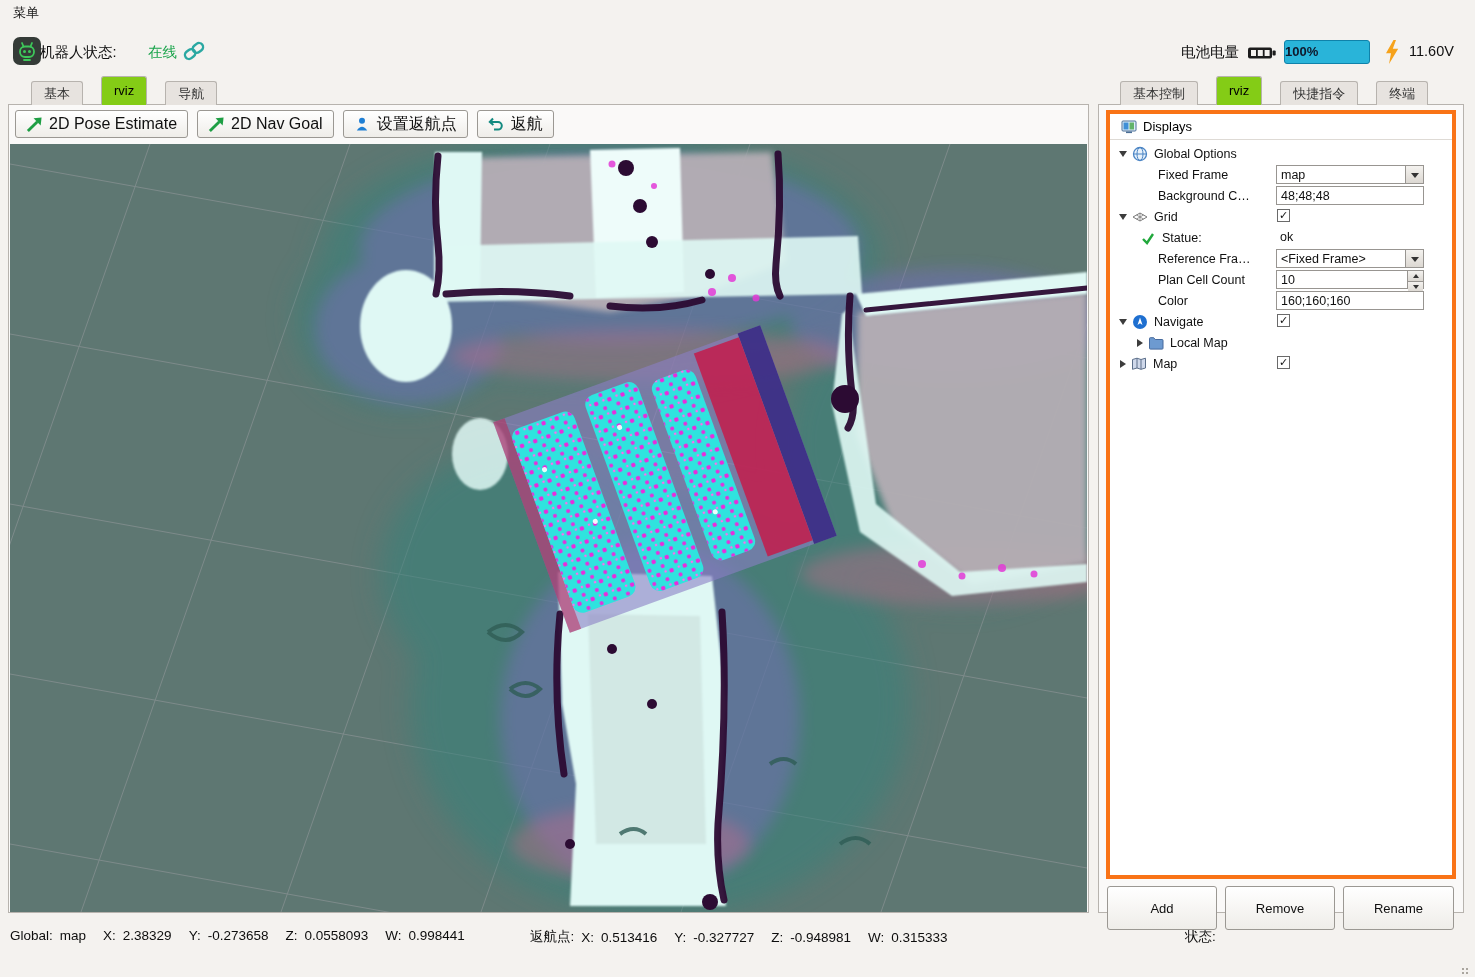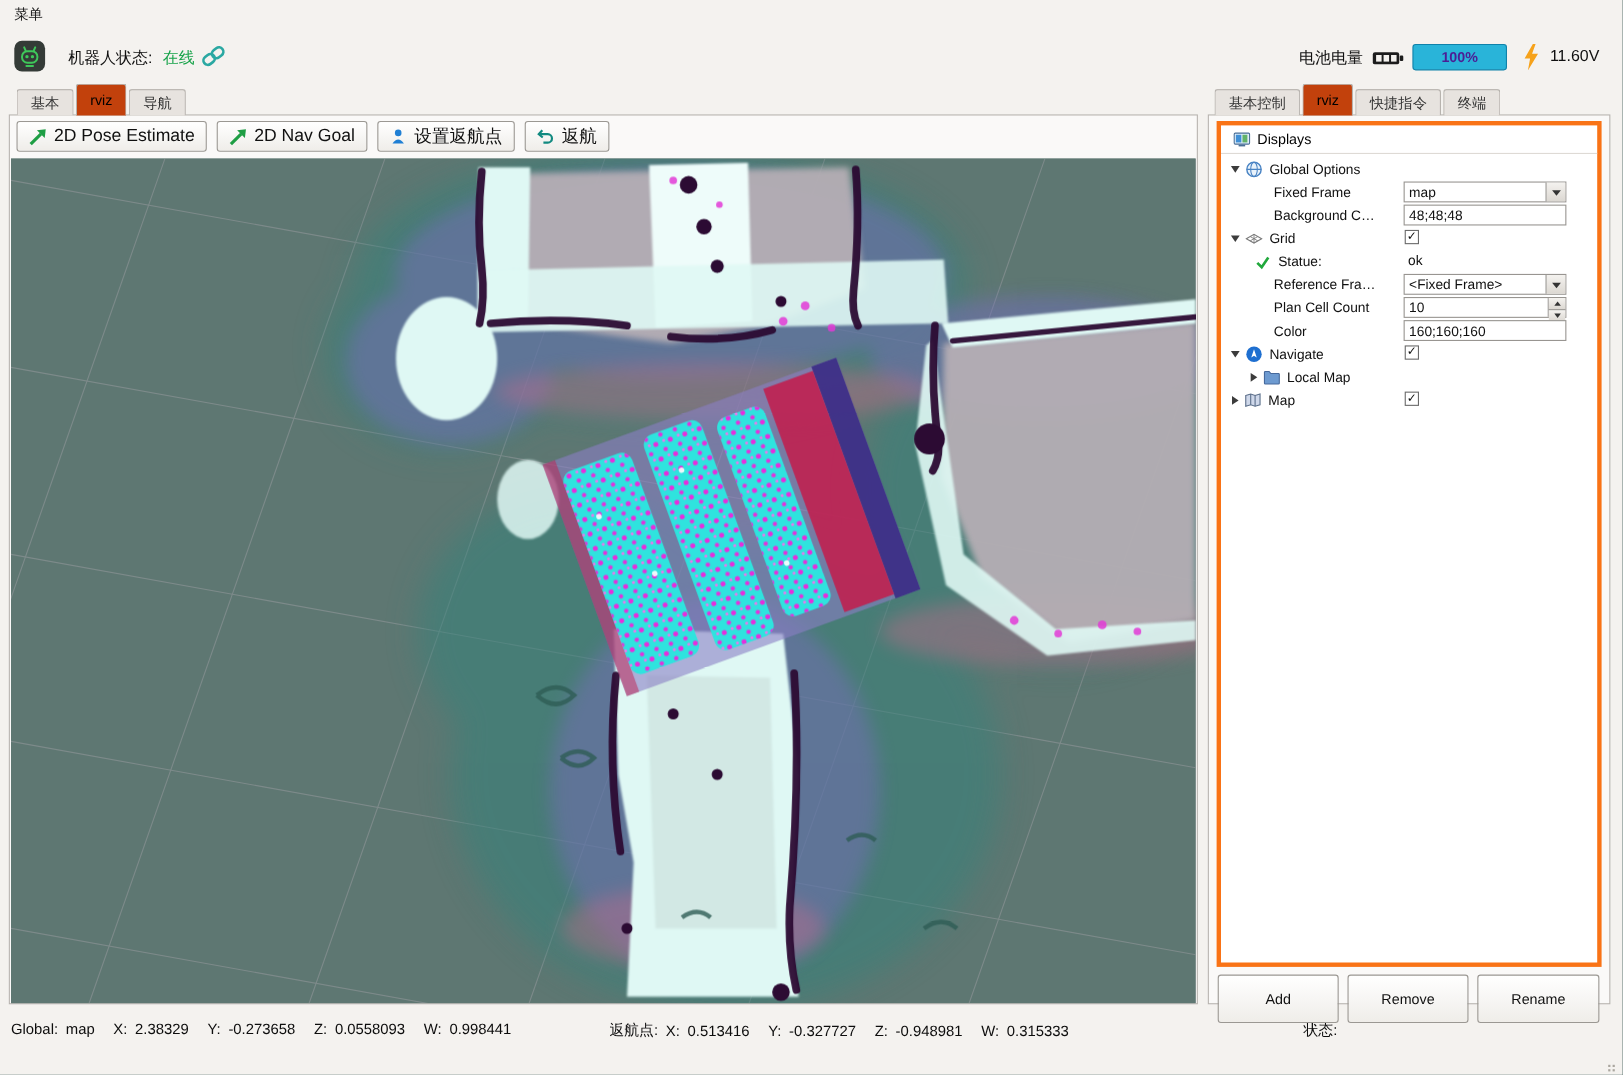--- a/index.html
+++ b/index.html
@@ -7,34 +7,34 @@
     width:1475px;height:977px;position:relative;overflow:hidden;
     background:#f4f2ef;color:#111;
     font-family:"Liberation Sans","DejaVu Sans",sans-serif;font-size:13px;
   }
   
   .menubar{position:absolute;left:0;top:0;width:100%;height:26px;line-height:26px;padding-left:13px;box-sizing:border-box;font-size:13px;color:#1a1a1a;}
   
   .header{position:absolute;left:0;top:26px;width:100%;height:52px;}
   .robot-avatar{position:absolute;left:12px;top:10px;width:30px;height:30px;}
   .hdr-label{position:absolute;top:17px;font-size:14.5px;color:#101010;white-space:nowrap;}
-  #robot-status-label{left:62px;}
+  #robot-status-label{left:40px;}
   #robot-status-value{left:148px;color:#18a34a;}
   .link-icon{position:absolute;left:182px;top:13px;width:24px;height:24px;}
   #battery-label{left:1181px;}
   .battery-icon{position:absolute;left:1247px;top:19px;width:30px;height:16px;}
-  .battery-btn{position:absolute;left:1284px;top:14px;width:86px;height:24px;background:#29b4d9;border:1px solid #0f82aa;border-radius:3px;color:#4c1d95;font-size:13px;font-weight:bold;text-align:center;line-height:22px;box-sizing:border-box;}
+  .battery-btn{position:absolute;left:1284px;top:14px;width:86px;height:24px;background:#29b4d9;border:1px solid #0f82aa;border-radius:3px;color:#0f172a;font-size:13px;font-weight:bold;line-height:22px;box-sizing:border-box;}
   .bolt-icon{position:absolute;left:1384px;top:13px;width:16px;height:26px;}
   #voltage{left:1409px;}
   
   .tabsrow{position:absolute;top:77px;height:28px;display:flex;align-items:flex-end;z-index:6;}
   #left-tabs{left:15px;}
   #right-tabs{left:1104px;text-align:center;}
-  .tab{height:23px;line-height:23px;padding:0 12px;background:#e7e3df;border:1px solid #b7b3ae;border-bottom:none;border-radius:3px 3px 0 0;margin-right:2px;color:#333;cursor:default;white-space:nowrap;}
-  .tab.active{height:28px;line-height:28px;background:#c2410c;color:#000;position:relative;z-index:7;}
+  .tab{height:23px;line-height:23px;padding:0 12px;background:#e7e3df;border:1px solid #b7b3ae;border-bottom:none;border-radius:3px 3px 0 0;margin-right:2px;color:#333;cursor:default;white-space:nowrap;margin-left:16px;}
+  .tab.active{height:28px;line-height:28px;background:#84cc16;color:#000;position:relative;z-index:7;}
   
   .left-panel{position:absolute;left:8px;top:104px;width:1081px;height:809px;background:#faf9f8;border:1px solid #b7b3ae;box-sizing:border-box;z-index:1;}
   .right-panel{position:absolute;left:1098px;top:104px;width:366px;height:809px;background:#faf9f8;border:1px solid #b7b3ae;box-sizing:border-box;z-index:1;}
   
   .toolbar{position:absolute;left:6px;top:5px;display:flex;gap:9px;}
   .tbtn{display:inline-flex;align-items:center;gap:6px;height:28px;padding:0 10px;border:1px solid #9b9893;border-radius:3px;background:linear-gradient(#ffffff,#efede9);font-size:16px;font-family:inherit;color:#101010;cursor:default;}
   .bicon{display:inline-flex;width:17px;height:17px;}
   
   .rviz-canvas{position:absolute;left:1px;top:39px;width:1077px;height:768px;background:#5e7772;overflow:hidden;}
   
@@ -66,21 +66,21 @@
   .vtext{position:absolute;left:170px;top:3px;font-size:12.5px;white-space:nowrap;}
   .slider-glyph{position:absolute;left:296px;top:3px;width:15px;height:14px;}
   .pbtn{position:absolute;top:781px;height:44px;border:1px solid #9b9893;border-radius:3px;background:linear-gradient(#ffffff,#efede9);font-size:13px;font-family:inherit;color:#101010;}
   #btn-add{left:8px;width:110px;}
   #btn-remove{left:126px;width:110px;}
   #btn-rename{left:244px;width:111px;}
   
   .statusbar{position:absolute;left:0;top:918px;width:100%;height:59px;font-size:13.5px;color:#0d0d0d;}
   .sb-group{position:absolute;top:10px;display:flex;align-items:center;white-space:nowrap;}
   #sb-left{left:10px;}
-  #sb-home{left:530px;margin-left:24px;}
+  #sb-home{left:530px;}
   #sb-state{position:absolute;left:1185px;top:10px;}
   .sbl{margin-right:7px;}
   .sbv{margin-right:17px;}
   .grip{position:absolute;right:7px;bottom:7px;width:2px;height:2px;background:#aaa69f;box-shadow:-4px 4px 0 #aaa69f,0 4px 0 #aaa69f,-4px 0 0 #aaa69f;}
 </style>
 </head>
 <body>
 
 <div class="menubar">
   <span>菜单</span>

